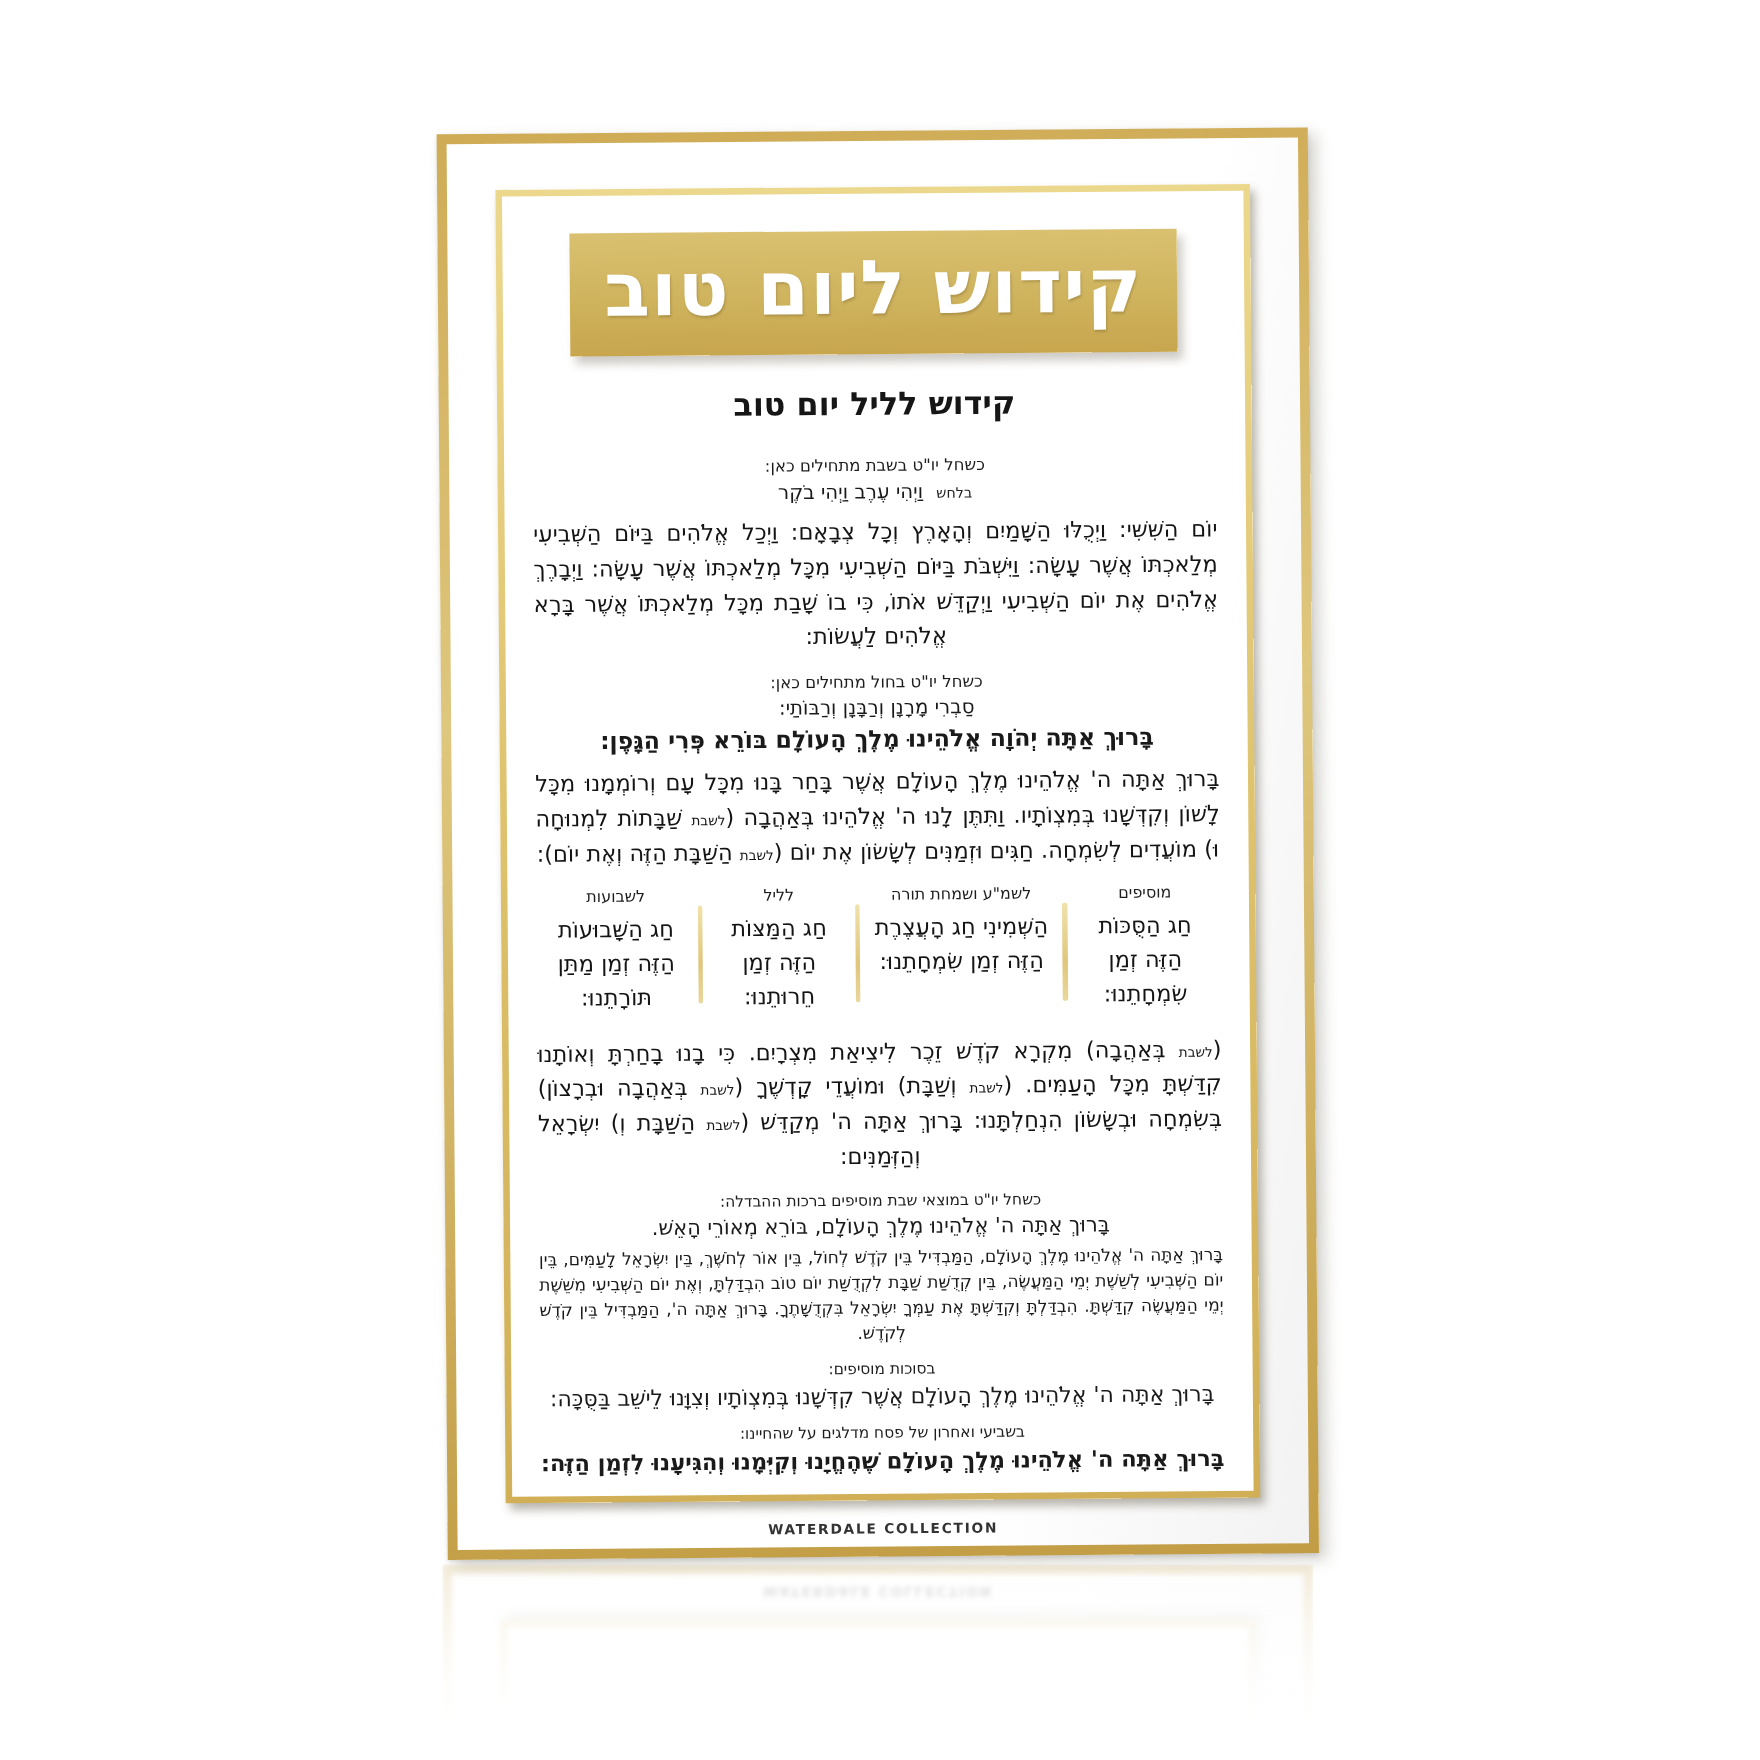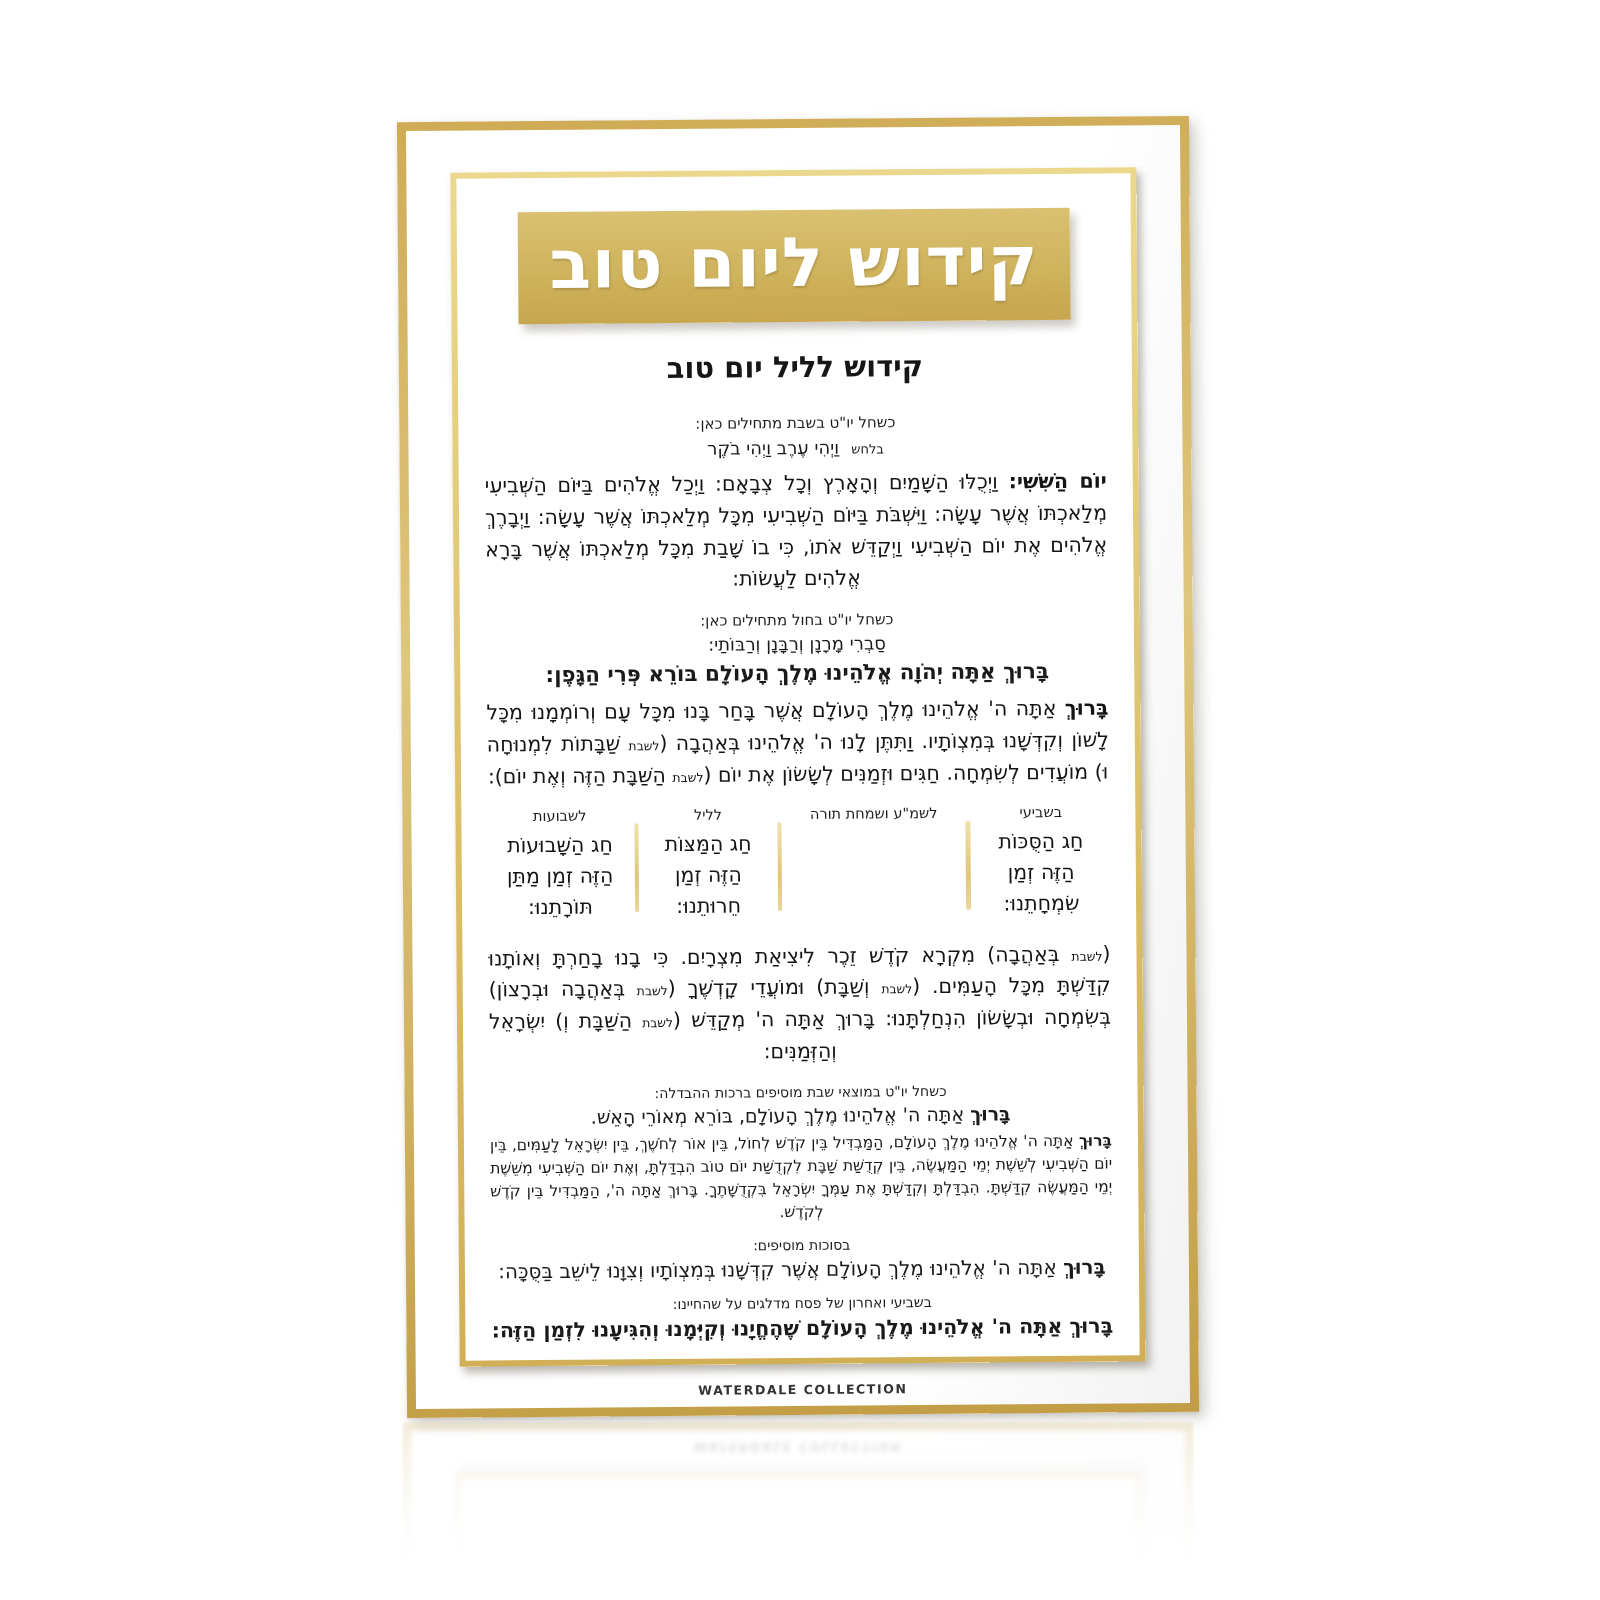--- a/index.html
+++ b/index.html
@@ -48,21 +48,21 @@
   .heading{margin-top:28px;text-align:center;font-size:29px;font-weight:bold;color:#161616;}
   .note{text-align:center;font-size:15px;color:#1d1d1d;}
   .n1{margin-top:30px;} .n2{margin-top:16px;} .n3{margin-top:16px;font-size:14px;}
   .n4{margin-top:12px;font-size:14px;} .n5{margin-top:14px;font-size:14px;}
   .whisper{margin-top:5px;text-align:center;font-size:18px;}
   .whisper .lbl{font-size:13px;color:#222;margin-left:12px;}
   .para{
     margin-top:10px;font-size:20.5px;line-height:1.55;
     text-align:justify;text-align-last:center;color:#141414;
   }
-  .lead-bold{font-weight:bold;}
+  .lead-bold{font-weight:normal;}
   .sml{font-size:0.6em;}
   .savri{margin-top:4px;text-align:center;font-size:18px;}
   .gefen{margin-top:6px;text-align:center;font-size:21.5px;font-weight:bold;}
   .esh{margin-top:4px;text-align:center;font-size:19px;}
   .havdalah{margin-top:6px;font-size:15.5px;line-height:1.5;text-align:justify;text-align-last:center;}
   .sukkah{margin-top:4px;text-align:center;font-size:20px;}
   .shehecheyanu{margin-top:5px;text-align:center;font-size:20.5px;font-weight:bold;}
 
   
   .cols{display:flex;direction:rtl;margin-top:16px;align-items:stretch;}
@@ -112,26 +112,27 @@
         <div class="note n2">כשחל יו"ט בחול מתחילים כאן:</div>
 
         <div class="savri">סַבְרִי מָרָנָן וְרַבָּנָן וְרַבּוֹתַי:</div>
 
         <div class="gefen">בָּרוּךְ אַתָּה יְהֹוָה אֱלֹהֵינוּ מֶלֶךְ הָעוֹלָם בּוֹרֵא פְּרִי הַגָּפֶן:</div>
 
         <div class="para"><span class="lead-bold">בָּרוּךְ</span><span> אַתָּה ה' אֱלֹהֵינוּ מֶלֶךְ הָעוֹלָם אֲשֶׁר בָּחַר בָּנוּ מִכָּל עָם וְרוֹמְמָנוּ מִכָּל לָשׁוֹן וְקִדְּשָׁנוּ בְּמִצְוֹתָיו. וַתִּתֶּן לָנוּ ה' אֱלֹהֵינוּ בְּאַהֲבָה (</span><span class="sml">לשבת</span><span> שַׁבָּתוֹת לִמְנוּחָה וּ) מוֹעֲדִים לְשִׂמְחָה. חַגִּים וּזְמַנִּים לְשָׂשׂוֹן אֶת יוֹם (</span><span class="sml">לשבת</span><span> הַשַּׁבָּת הַזֶּה וְאֶת יוֹם):</span></div>
 
         <div class="cols">
           <div class="col c0">
-            <div class="col-label">בשביעי</div>
+            <div class="col-label">מוסיפים</div>
             <div class="col-text">חַג הַסֻּכּוֹת הַזֶּה זְמַן שִׂמְחָתֵנוּ:</div>
           </div>
           <div class="vdiv"></div>
           <div class="col c1">
             <div class="col-label">לשמ"ע ושמחת תורה</div>
+            <div class="col-text">הַשְּׁמִינִי חַג הָעֲצֶרֶת הַזֶּה זְמַן שִׂמְחָתֵנוּ:</div>
           </div>
           <div class="vdiv"></div>
           <div class="col c2">
             <div class="col-label">לליל</div>
             <div class="col-text">חַג הַמַּצּוֹת הַזֶּה זְמַן חֵרוּתֵנוּ:</div>
           </div>
           <div class="vdiv"></div>
           <div class="col c3">
             <div class="col-label">לשבועות</div>
             <div class="col-text">חַג הַשָּׁבוּעוֹת הַזֶּה זְמַן מַתַּן תּוֹרָתֵנוּ:</div>

